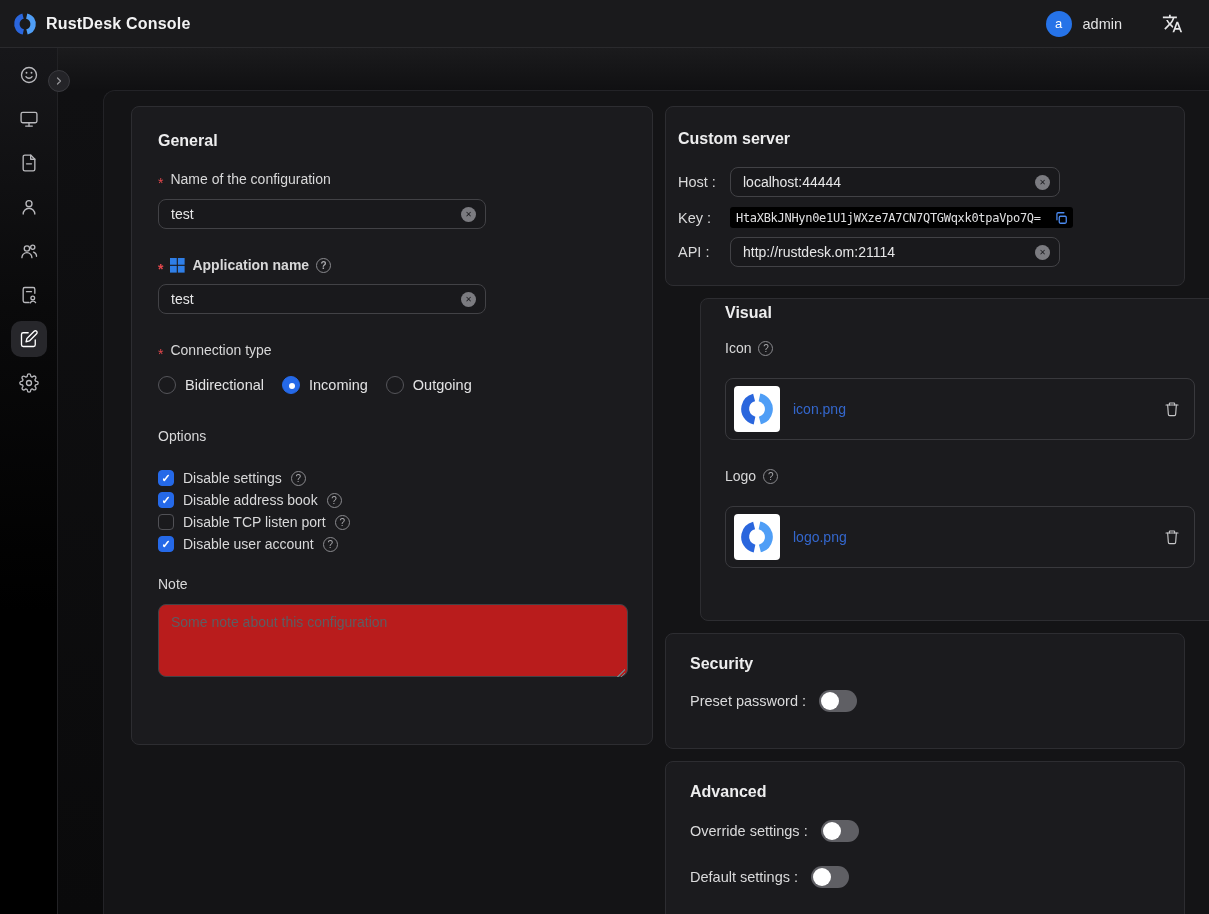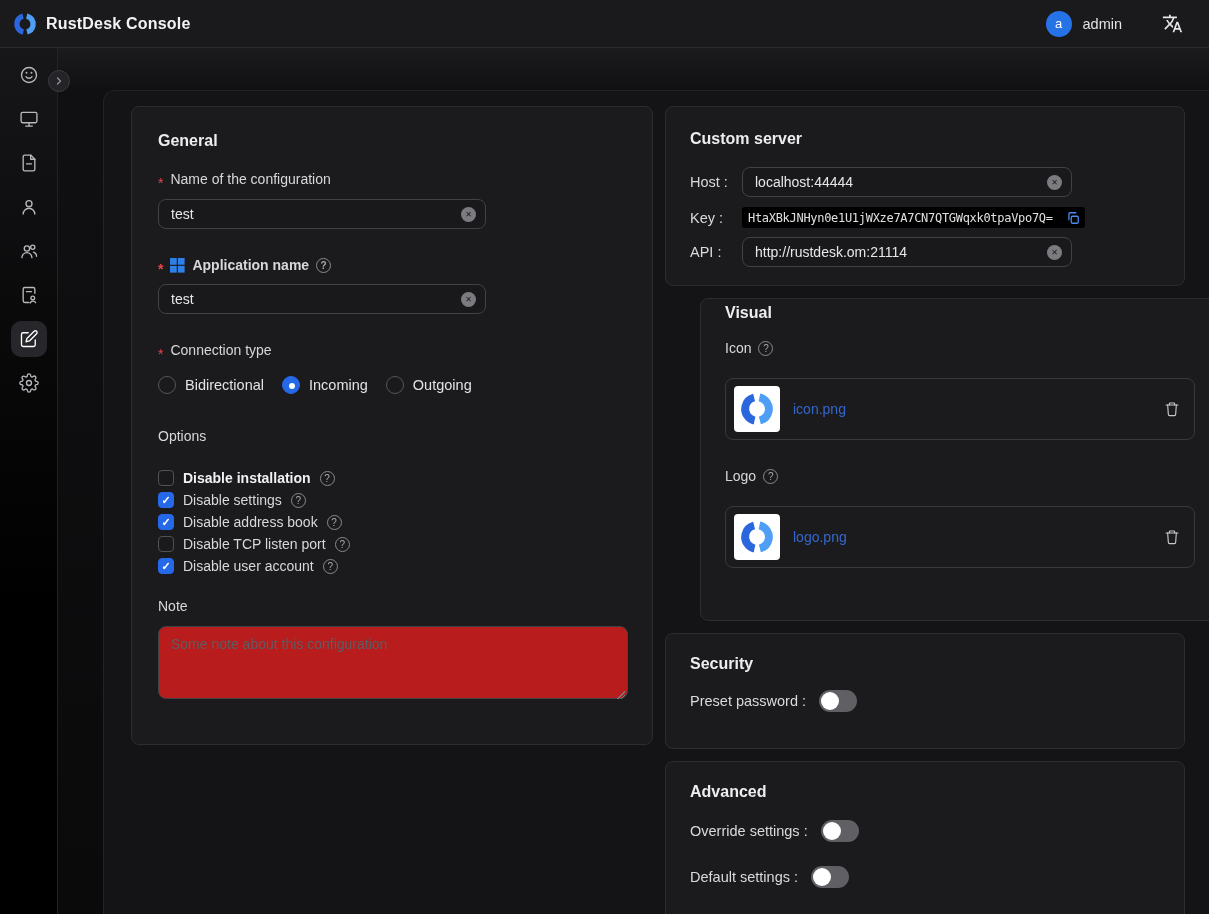--- a/index.html
+++ b/index.html
@@ -56,21 +56,21 @@
     background:#141416; border-top:1px solid #232327; border-left:1px solid #232327;
     border-top-left-radius:12px;
   }
 
   
   .card {
     position:absolute; background:#1b1b1e; border:1px solid #2d2d31;
     border-radius:8px;
   }
   .card-general  { left:131px; top:106px; width:522px; height:639px; padding:24px 26px; }
-  .card-server   { left:665px; top:106px; width:520px; height:180px; padding:22px 24px; }
+  .card-server   { left:665px; top:106px; width:520px; height:180px; padding:22px 12px; }
   .card-visual   { left:700px; top:298px; width:520px; height:323px; padding:4px 24px; }
   .card-security { left:665px; top:633px; width:520px; height:116px; padding:20px 24px; }
   .card-advanced { left:665px; top:761px; width:520px; height:220px; padding:20px 24px; }
 
   .card-title { font-size:16px; font-weight:600; color:#ededee; line-height:19px; }
 
   .form-label { font-size:14px; color:#d8d8d9; line-height:17px; display:flex; align-items:center; gap:7px; }
   .req-mark { color:#e5484d; font-size:14px; line-height:10px; position:relative; top:3px; }
   .req-mark::before { content:"*"; }
 
@@ -322,25 +322,20 @@
       <span class="radio"></span>
       <span class="radio-label">Outgoing</span>
     </div>
   </div>
 
   <div class="form-label" style="margin-top:34px;">
     <span>Options</span>
   </div>
 
   <div style="margin-top:25px;">
-    <div class="cbx-row">
-      <span class="cbx"></span>
-      <span class="cbx-label bold">Disable installation</span>
-      <span class="help"></span>
-    </div>
     <div class="cbx-row">
       <span class="cbx checked"></span>
       <span class="cbx-label">Disable settings</span>
       <span class="help"></span>
     </div>
     <div class="cbx-row">
       <span class="cbx checked"></span>
       <span class="cbx-label">Disable address book</span>
       <span class="help"></span>
     </div>

